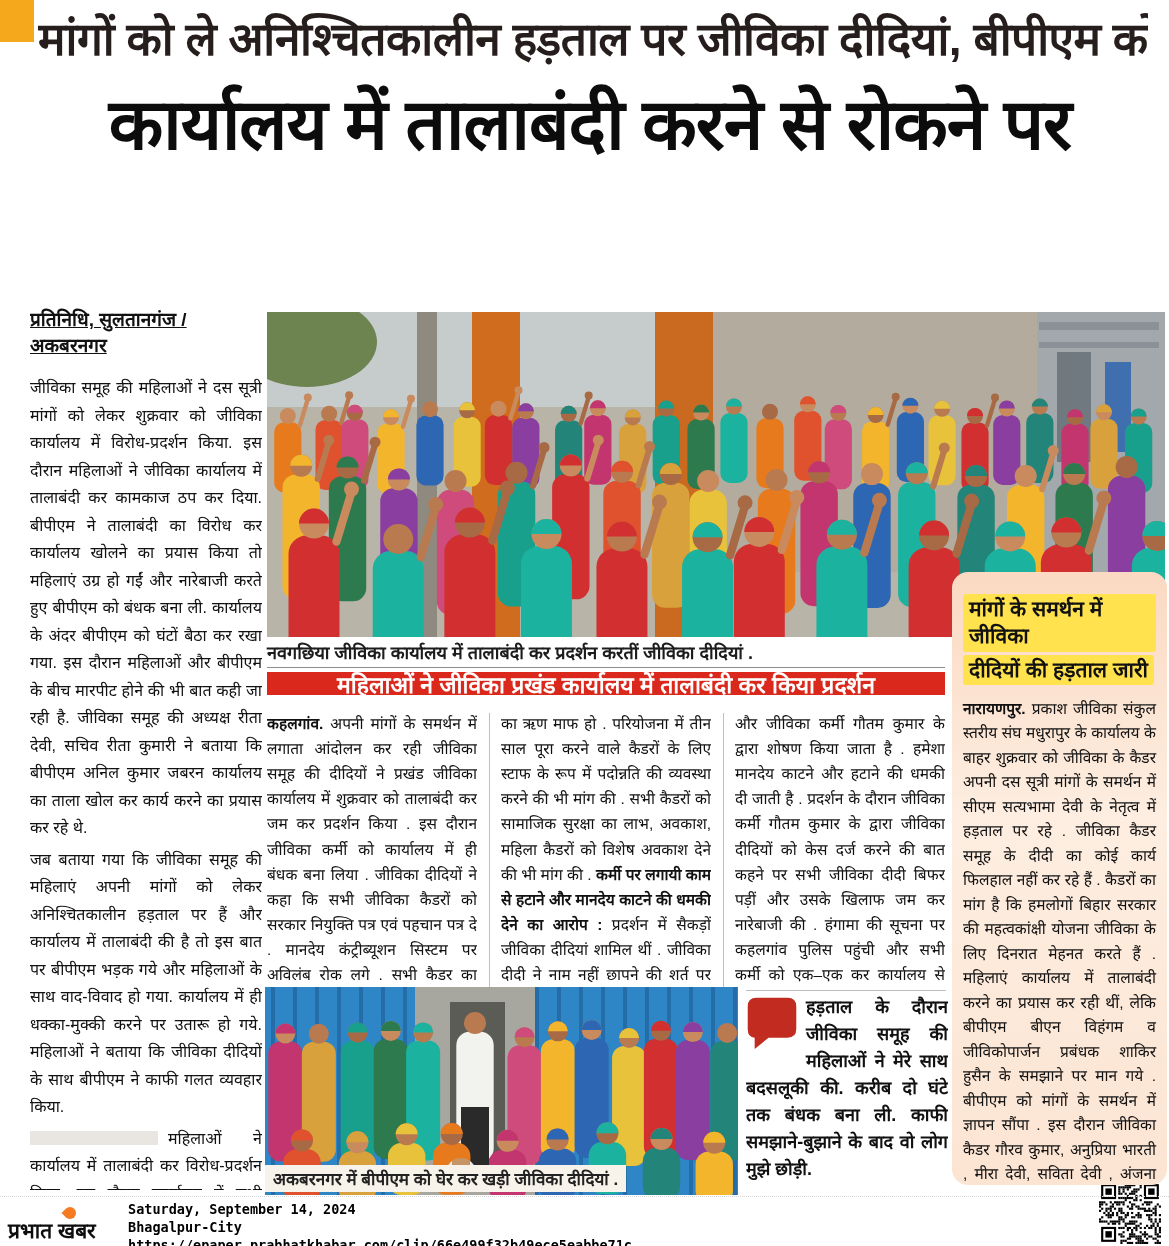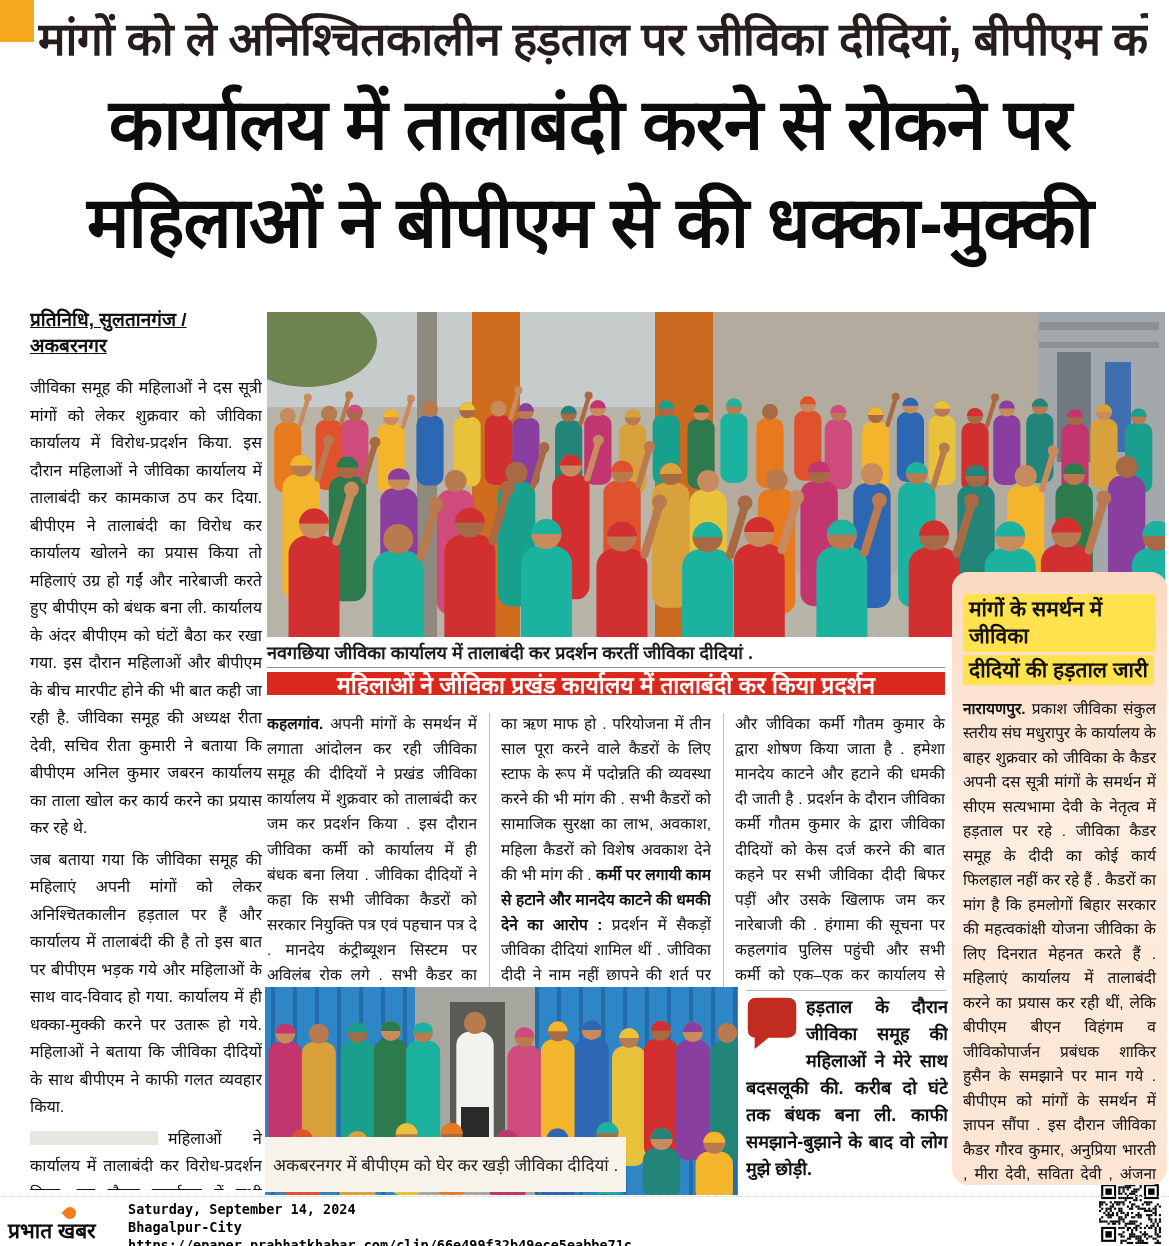--- a/index.html
+++ b/index.html
@@ -29,21 +29,21 @@
   .newscol{position:absolute;top:711px;width:210px;height:279px;overflow:hidden;
            font-size:15.5px;line-height:1.62;text-align:justify;}
   #col1{left:267px;} #col2{left:501px;} #col3{left:735px;}
   .vrule{position:absolute;top:713px;height:274px;border-left:1px solid #c0c0c0;}
   #vr1{left:489px;} #vr2{left:723px;}
   .dateline{font-weight:700;}
   .subhead{font-weight:800;}
   
   #bottom-photo{position:absolute;left:265px;top:987px;width:473px;height:208px;overflow:hidden;}
   #bottom-caption{position:absolute;left:0;bottom:3px;background:#f7f3ea;color:#222;
-                  font-size:17px;font-weight:400;padding:16px 8px;}
+                  font-size:17px;font-weight:700;padding:2px 8px;}
   
   #quote-box{position:absolute;left:746px;top:994px;width:202px;height:186px;overflow:hidden;}
   #quote-rule{position:absolute;left:746px;top:990px;width:200px;border-top:1px solid #bbb;}
   #quote-icon{float:left;width:52px;height:54px;margin:2px 8px 2px 0;}
   #quote-text{font-size:18px;font-weight:600;line-height:1.5;text-align:justify;}
   
   #sidebar{position:absolute;left:952px;top:572px;width:215px;height:613px;box-sizing:border-box;
            border-radius:16px;padding:22px 11px;z-index:5;overflow:hidden;
            background:linear-gradient(180deg,#fbd9c2 0%,#fdeee1 40%,#fce4d2 100%);}
   .sb-title-line{display:inline-block;background:#ffe24d;font-size:21px;font-weight:800;
@@ -62,21 +62,20 @@
 </head>
 <body>
 
 <div id="page">
 
   <div id="yellow-mark"></div>
   <div id="kicker">मांगों को ले अनिश्चितकालीन हड़ताल पर जीविका दीदियां, बीपीएम को बनाया बंधक</div>
 
   <div id="headline">
     <div>कार्यालय में तालाबंदी करने से रोकने पर</div>
-    <div>महिलाओं ने बीपीएम से की धक्का-मुक्की</div>
   </div>
 
   <div id="left-col">
     <div class="byline">प्रतिनिधि, सुलतानगंज / अकबरनगर</div>
     <p>जीविका समूह की महिलाओं ने दस सूत्री मांगों को लेकर शुक्रवार को जीविका कार्यालय में विरोध-प्रदर्शन किया. इस दौरान महिलाओं ने जीविका कार्यालय में तालाबंदी कर कामकाज ठप कर दिया. बीपीएम ने तालाबंदी का विरोध कर कार्यालय खोलने का प्रयास किया तो महिलाएं उग्र हो गईं और नारेबाजी करते हुए बीपीएम को बंधक बना ली. कार्यालय के अंदर बीपीएम को घंटों बैठा कर रखा गया. इस दौरान महिलाओं और बीपीएम के बीच मारपीट होने की भी बात कही जा रही है. जीविका समूह की अध्यक्ष रीता देवी, सचिव रीता कुमारी ने बताया कि बीपीएम अनिल कुमार जबरन कार्यालय का ताला खोल कर कार्य करने का प्रयास कर रहे थे.</p>
     <p>जब बताया गया कि जीविका समूह की महिलाएं अपनी मांगों को लेकर अनिश्चितकालीन हड़ताल पर हैं और कार्यालय में तालाबंदी की है तो इस बात पर बीपीएम भड़क गये और महिलाओं के साथ वाद-विवाद हो गया. कार्यालय में ही धक्का-मुक्की करने पर उतारू हो गये. महिलाओं ने बताया कि जीविका दीदियों के साथ बीपीएम ने काफी गलत व्यवहार किया.</p>
     <p>
       <span class="qr-box" style="display:block;">
         
         

